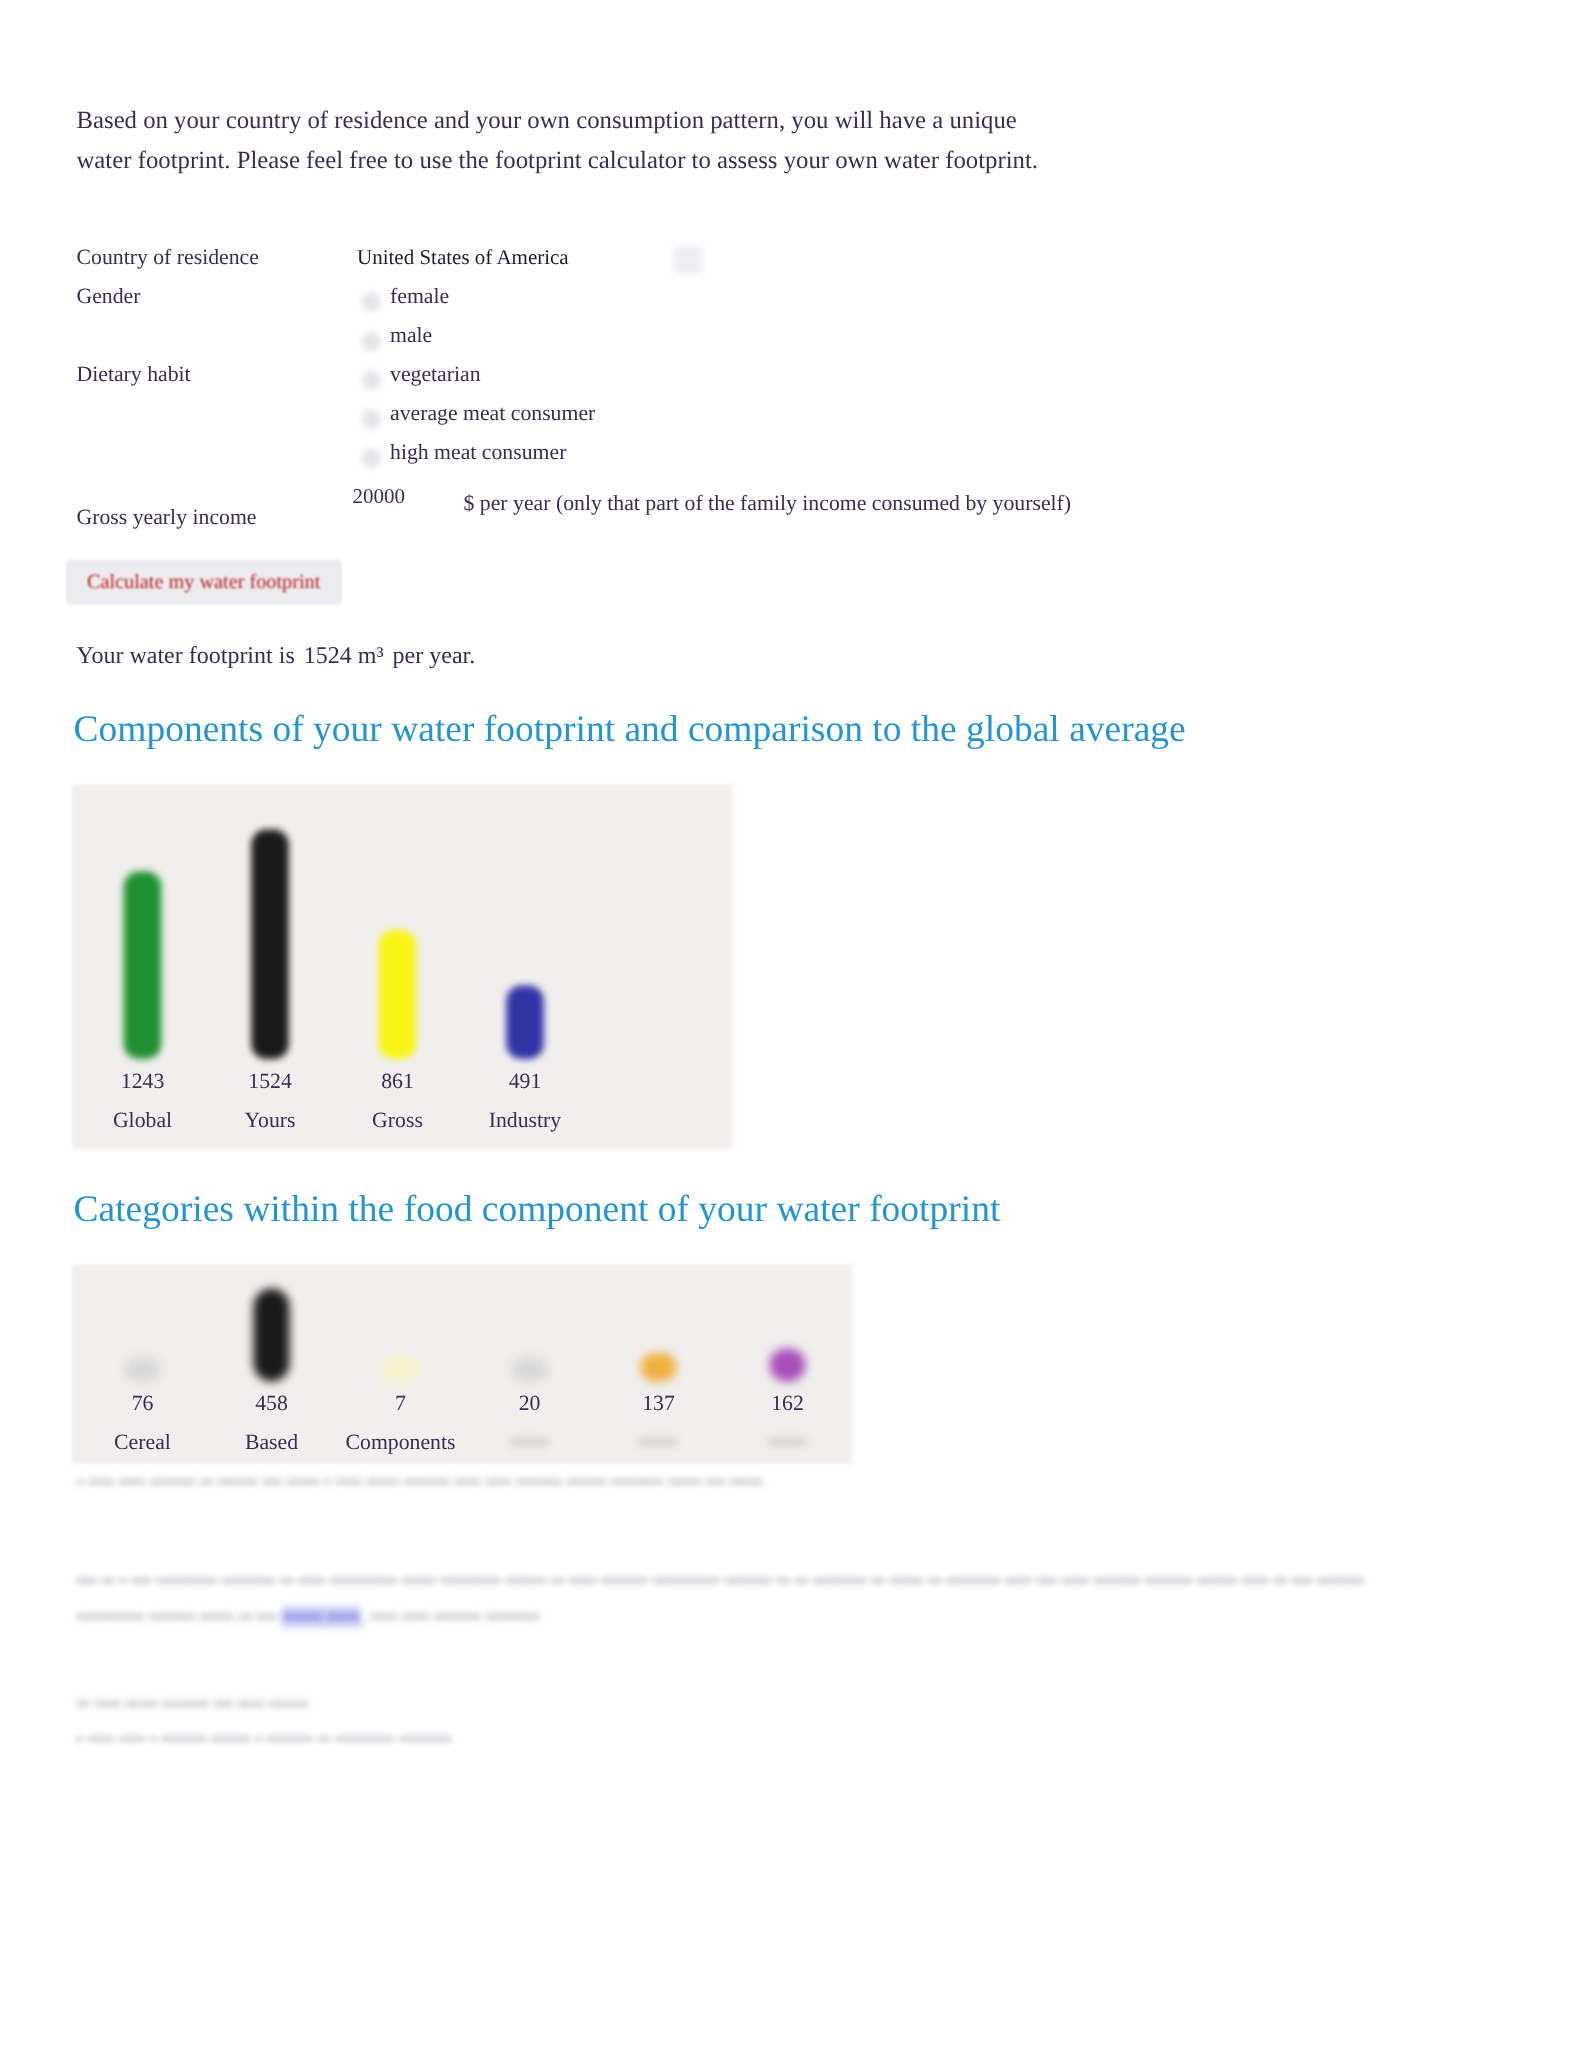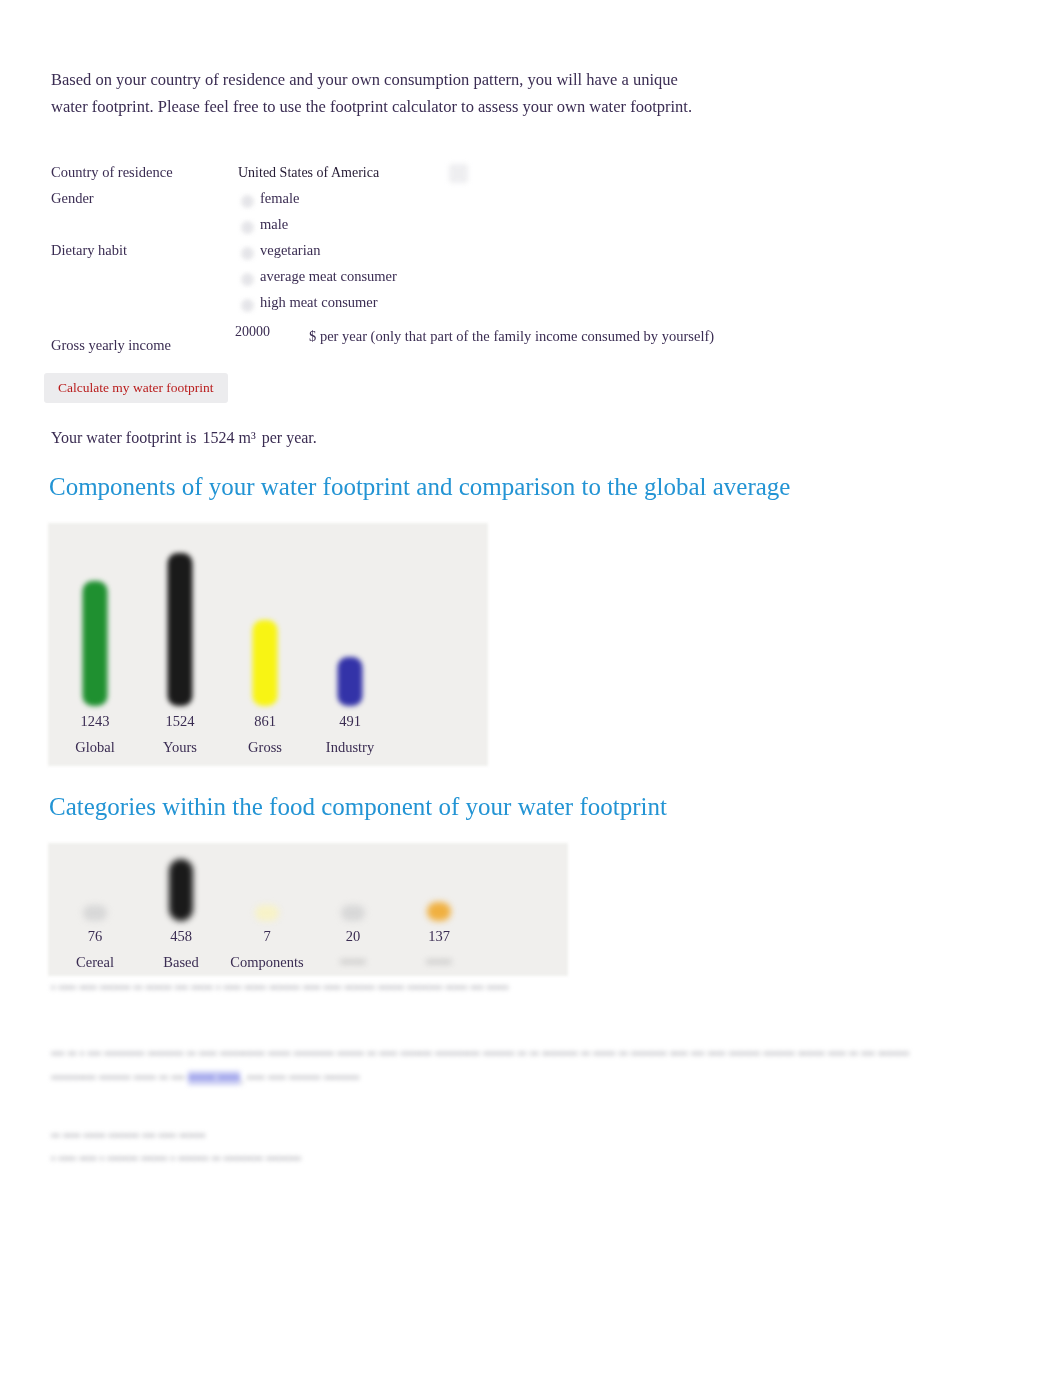--- a/index.html
+++ b/index.html
@@ -333,20 +333,25 @@
       <div class="bar-col" style="left: 262px;">
         <div class="bar" style="height: 16px; top: 62px; background: rgb(216, 216, 216);"></div>
         <div class="bar-value">20</div>
         <div class="bar-label blurred-label">•••••</div>
       </div>
       <div class="bar-col" style="left: 348px;">
         <div class="bar" style="height: 18.5459px; top: 59.4541px; background: rgb(240, 176, 64);"></div>
         <div class="bar-value">137</div>
         <div class="bar-label blurred-label">•••••</div>
       </div>
+      <div class="bar-col" style="left: 434px;">
+        <div class="bar" style="height: 21.9301px; top: 56.0699px; background: rgb(168, 79, 184);"></div>
+        <div class="bar-value">162</div>
+        <div class="bar-label blurred-label">•••••</div>
+      </div>
     </div>
 
   <div class="blur-text" id="note1">• •••• •••• ••••••• •• •••••• ••• ••••• • •••• ••••• ••••••• •••• •••• ••••••• •••••• •••••••• ••••• ••• •••••</div>
 
   <div class="blur-text" id="para1">
     <span>••• •• • ••• ••••••••• •••••••• •• •••• •••••••••• ••••• ••••••••• •••••• •• •••• ••••••• •••••••••• ••••••• •• •• •••••••• •• ••••• •• •••••••• •••• ••• •••• ••••••• ••••••• •••••• •••• •• ••• ••••••• •••••••••• ••••••• ••••• •• •••</span>
     <span class="inline-link">•••••• •••••</span><span>, •••• •••• ••••••• ••••••••</span>
   </div>
 
   <div class="blur-text" id="footer1">

